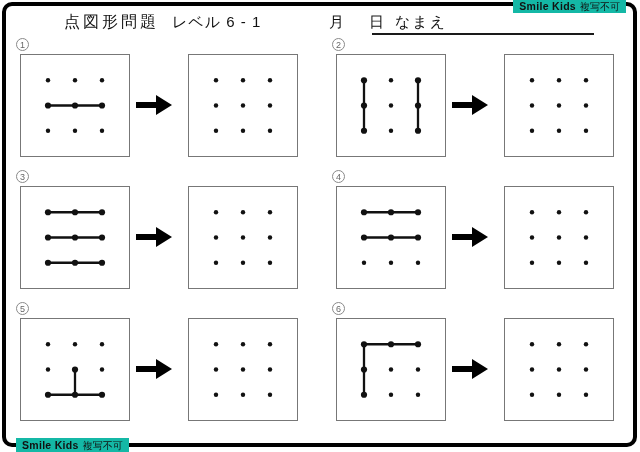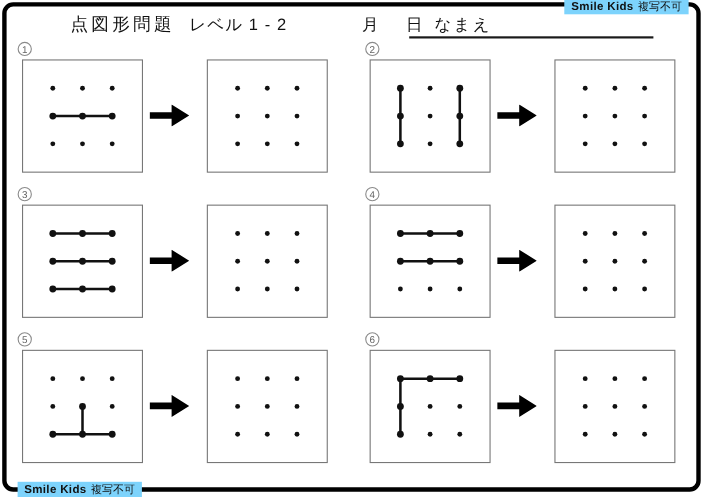--- a/index.html
+++ b/index.html
@@ -9,21 +9,21 @@
     font-family:"Liberation Sans","DejaVu Sans",sans-serif;
     color:#111;
   }
   
   .frame{
     position:absolute;left:2px;top:2px;right:3px;bottom:5px;
     border:4px solid #000;border-radius:10px;
   }
   
   .brand{
-    position:absolute;background:#7dd3fc;padding:0 6px;height:14px;line-height:14px;
+    position:absolute;background:#14b8a6;padding:0 6px;height:14px;line-height:14px;
     font-size:10.5px;white-space:nowrap;z-index:3;
   }
   .brand-top{top:-1px;right:14px;}
   .brand-bottom{bottom:0;left:16px;}
   .brand .bname{font-weight:bold;letter-spacing:.3px;}
   .brand .bnotice{font-weight:normal;font-size:10px;margin-left:4px;}
   
   .hdr{position:absolute;z-index:2;white-space:nowrap;margin-left:44px;}
   .title{left:20px;top:12px;font-size:16px;letter-spacing:3px;}
   .level{left:128px;top:13px;font-size:15px;letter-spacing:1px;}
@@ -54,21 +54,21 @@
 </head>
 <body>
 
 <div class="frame"></div>
 
 <div class="brand brand-top">
   <span class="bname">Smile Kids</span><span class="bnotice">複写不可</span>
 </div>
 
 <span class="hdr title">点図形問題</span>
-<span class="hdr level">レベル 1 - 2</span>
+<span class="hdr level">レベル 6 - 1</span>
 <span class="hdr month">月</span>
 <span class="hdr day">日</span>
 <span class="hdr namelbl">なまえ</span>
 <div class="nameline"></div>
 
 <div id="problems">
     <div class="problem" style="left: 20px; top: 54px;">
     <span class="pnum">1</span>
     <div class="gridbox qbox">
       <svg class="qsvg" width="108" height="101" viewBox="0 0 108 101">

